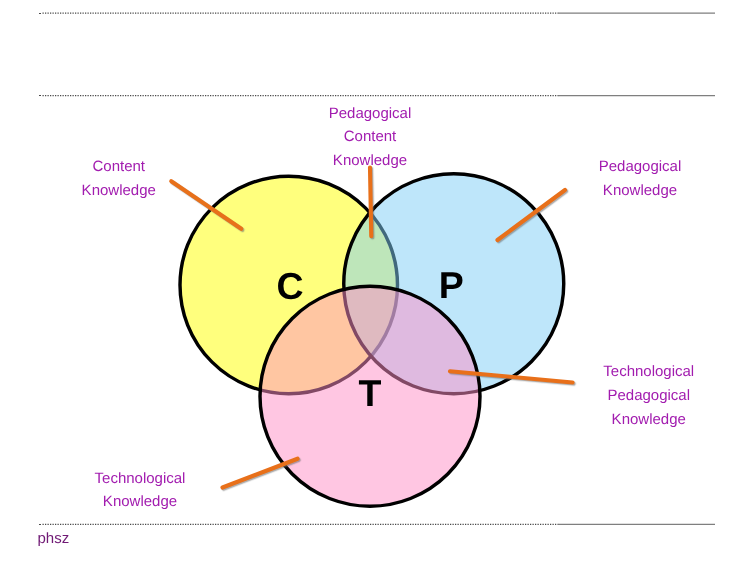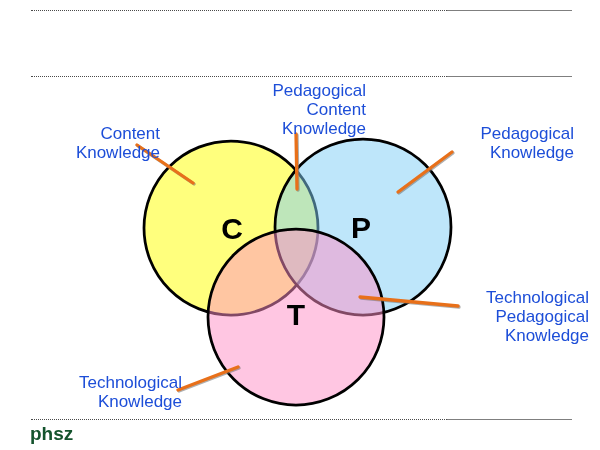--- a/index.html
+++ b/index.html
@@ -20,37 +20,37 @@
   .rule-header { top: 76px; }
   .rule-footer { top: 419px; }
 
   .title {
     position: absolute; left: 30px; top: 15px;
     font-size: 19px; font-weight: bold; color: #000;
     margin: 0; letter-spacing: 0.2px;
   }
   .logo {
     position: absolute; left: 30px; top: 423px;
-    font-size: 19px; font-weight: bold; color: #14532d;
+    font-size: 12px; font-weight: normal; color: #701a75;
   }
 
   svg.venn { position: absolute; left: 0; top: 0; width: 600px; height: 450px; }
 
   .circ { fill-opacity: 0.51; stroke: #000; stroke-width: 2.75px; }
   .venn-letter {
     font-family: "Liberation Sans", sans-serif;
     font-size: 30px; font-weight: bold; fill: #000;
     text-anchor: middle;
   }
   .callouts { filter: drop-shadow(1.2px 1.6px 0.6px rgba(110,110,110,0.55)); }
   .callout { stroke-width: 3.3px; stroke-linecap: round; }
 
   .lbl {
-    position: absolute; text-align: right;
-    font-size: 17px; line-height: 19px; color: #1d4ed8;
+    position: absolute; text-align: center;
+    font-size: 12px; line-height: 19px; color: #a21caf;
   }
   .lbl-content                   { left: 30px;  top: 124px; width: 130px; }
   .lbl-pedagogical-content       { left: 226px; top: 81px;  width: 140px; }
   .lbl-pedagogical               { left: 450px; top: 124px; width: 124px; }
   .lbl-technological-pedagogical { left: 449px; top: 288px; width: 140px; }
   .lbl-technological             { left: 42px;  top: 373px; width: 140px; }
 </style>
 </head>
 <body>
 

